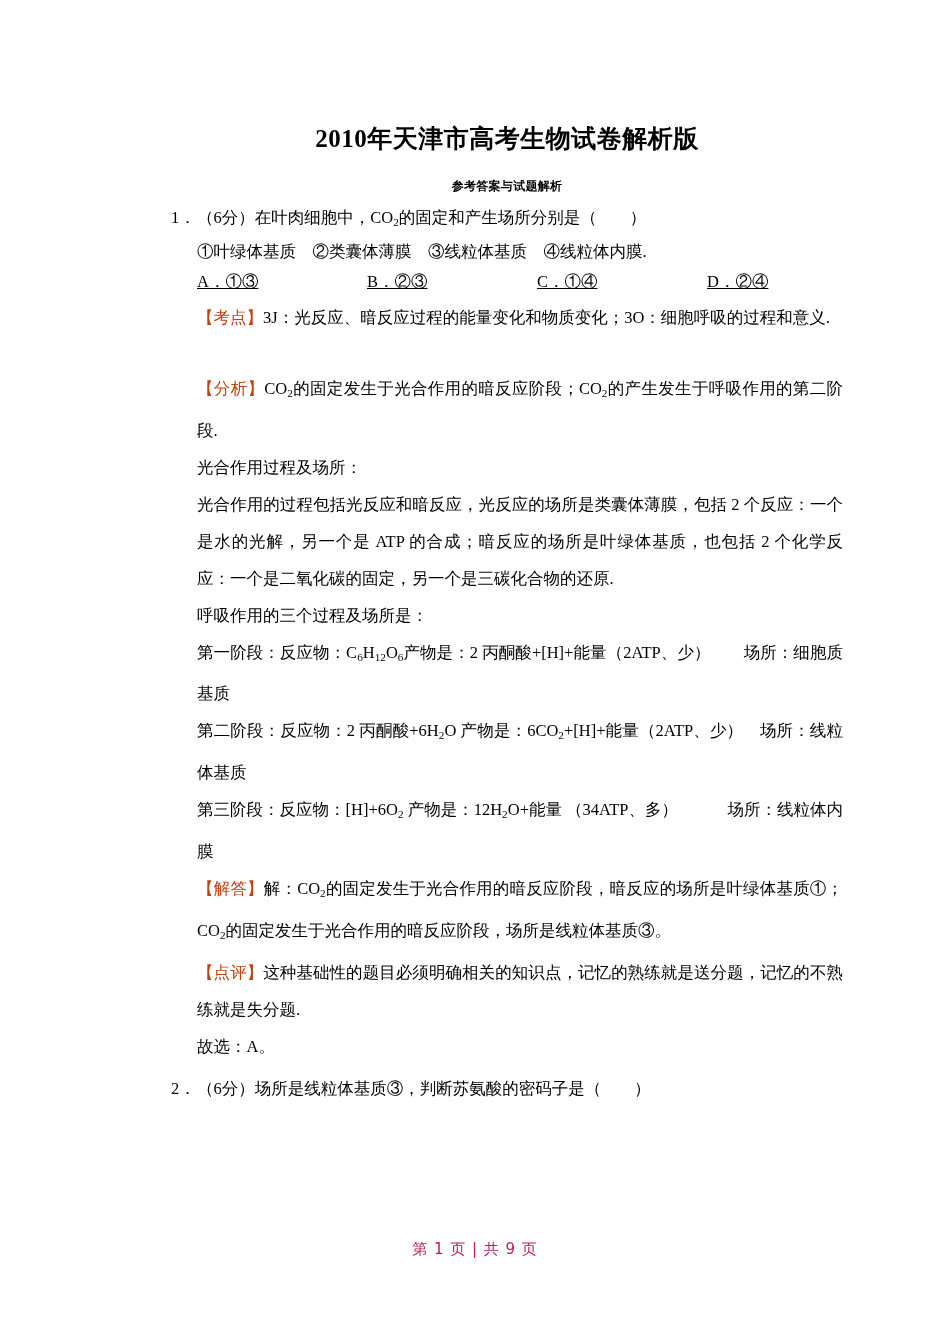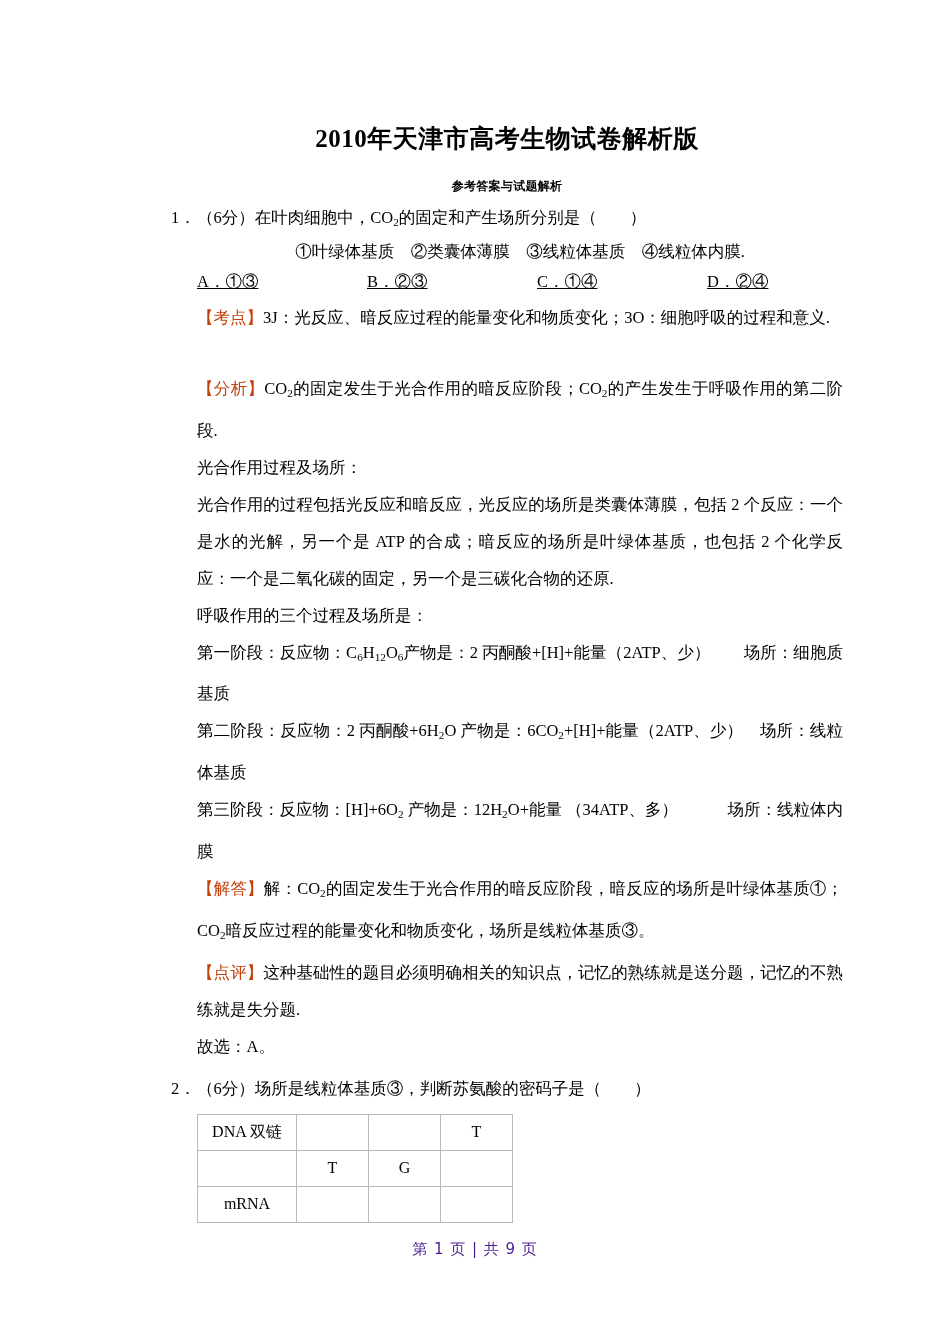--- a/index.html
+++ b/index.html
@@ -73,21 +73,20 @@
     line-height: 30px;
     white-space: nowrap;
   }
   .q-num {
     display: inline-block;
     width: 26px;
     text-align: left;
   }
   .q-indent {
     padding-left: 26px;
-    text-align: center;
   }
 
   
   .opt-row {
     font-size: 16.5px;
     line-height: 30px;
     padding-left: 26px;
     display: flex;
   }
   .opt {
@@ -149,21 +148,21 @@
 
   
   .footer {
     position: absolute;
     left: 0;
     top: 1240px;
     width: 950px;
     text-align: center;
     font-size: 15px;
     font-family: "DejaVu Sans", "Liberation Sans", sans-serif;
-    color: #4c1d95;
+    color: #be185d;
     letter-spacing: 1px;
   }
 </style>
 </head>
 <body>
 
 <div class="page">
 
   <div class="content">
 
@@ -195,56 +194,32 @@
       <div class="para">光合作用的过程包括光反应和暗反应，光反应的场所是类囊体薄膜，包括 2 个反应：一个是水的光解，另一个是 ATP 的合成；暗反应的场所是叶绿体基质，也包括 2 个化学反应：一个是二氧化碳的固定，另一个是三碳化合物的还原.</div>
 
       <div class="para para-nowrap">呼吸作用的三个过程及场所是：</div>
 
       <div class="para"><span>第一阶段：反应物：C</span><sub>6</sub><span>H</span><sub>12</sub><span>O</span><sub>6</sub><span>产物是：2 丙酮酸+[H]+能量（2ATP、少）　　场所：细胞质基质</span></div>
 
       <div class="para"><span>第二阶段：反应物：2 丙酮酸+6H</span><sub>2</sub><span>O 产物是：6CO</span><sub>2</sub><span>+[H]+能量（2ATP、少）　场所：线粒体基质</span></div>
 
       <div class="para"><span>第三阶段：反应物：[H]+6O</span><sub>2</sub><span> 产物是：12H</span><sub>2</sub><span>O+能量 （34ATP、多）　　　场所：线粒体内膜</span></div>
 
-      <div class="para"><span class="tag">【解答】</span><span>解：CO</span><sub>2</sub><span>的固定发生于光合作用的暗反应阶段，暗反应的场所是叶绿体基质①；CO</span><sub>2</sub><span>暗反应过程的能量变化和物质变化，场所是线粒体基质③。</span></div>
+      <div class="para"><span class="tag">【解答】</span><span>解：CO</span><sub>2</sub><span>的固定发生于光合作用的暗反应阶段，暗反应的场所是叶绿体基质①；CO</span><sub>2</sub><span>的固定发生于光合作用的暗反应阶段，场所是线粒体基质③。</span></div>
 
       <div class="para"><span class="tag">【点评】</span><span>这种基础性的题目必须明确相关的知识点，记忆的熟练就是送分题，记忆的不熟练就是失分题.</span></div>
 
       <div class="para para-nowrap">故选：A。</div>
 
     </div>
 
     <div class="q-block">
 
       <div class="q-line"><span class="q-num">2．</span><span>（6分）场所是线粒体基质③，判断苏氨酸的密码子是（　　）</span></div>
 
-      <div class="tbl-wrap">
-        <table class="data-table">
-          <tbody>
-            <tr>
-              <td class="col-label no-bottom">DNA 双链</td>
-              <td class="col-cell"></td>
-              <td class="col-cell"></td>
-              <td class="col-cell">T</td>
-            </tr>
-            <tr>
-              <td class="col-label no-top"></td>
-              <td class="col-cell">T</td>
-              <td class="col-cell">G</td>
-              <td class="col-cell"></td>
-            </tr>
-            <tr>
-              <td class="col-label">mRNA</td>
-              <td class="col-cell"></td>
-              <td class="col-cell"></td>
-              <td class="col-cell"></td>
-            </tr>
-          </tbody>
-        </table>
-      </div>
 
     </div>
 
   </div>
 
   <div class="footer">第 1 页 | 共 9 页</div>
 
 </div>
 
 </body></html>

